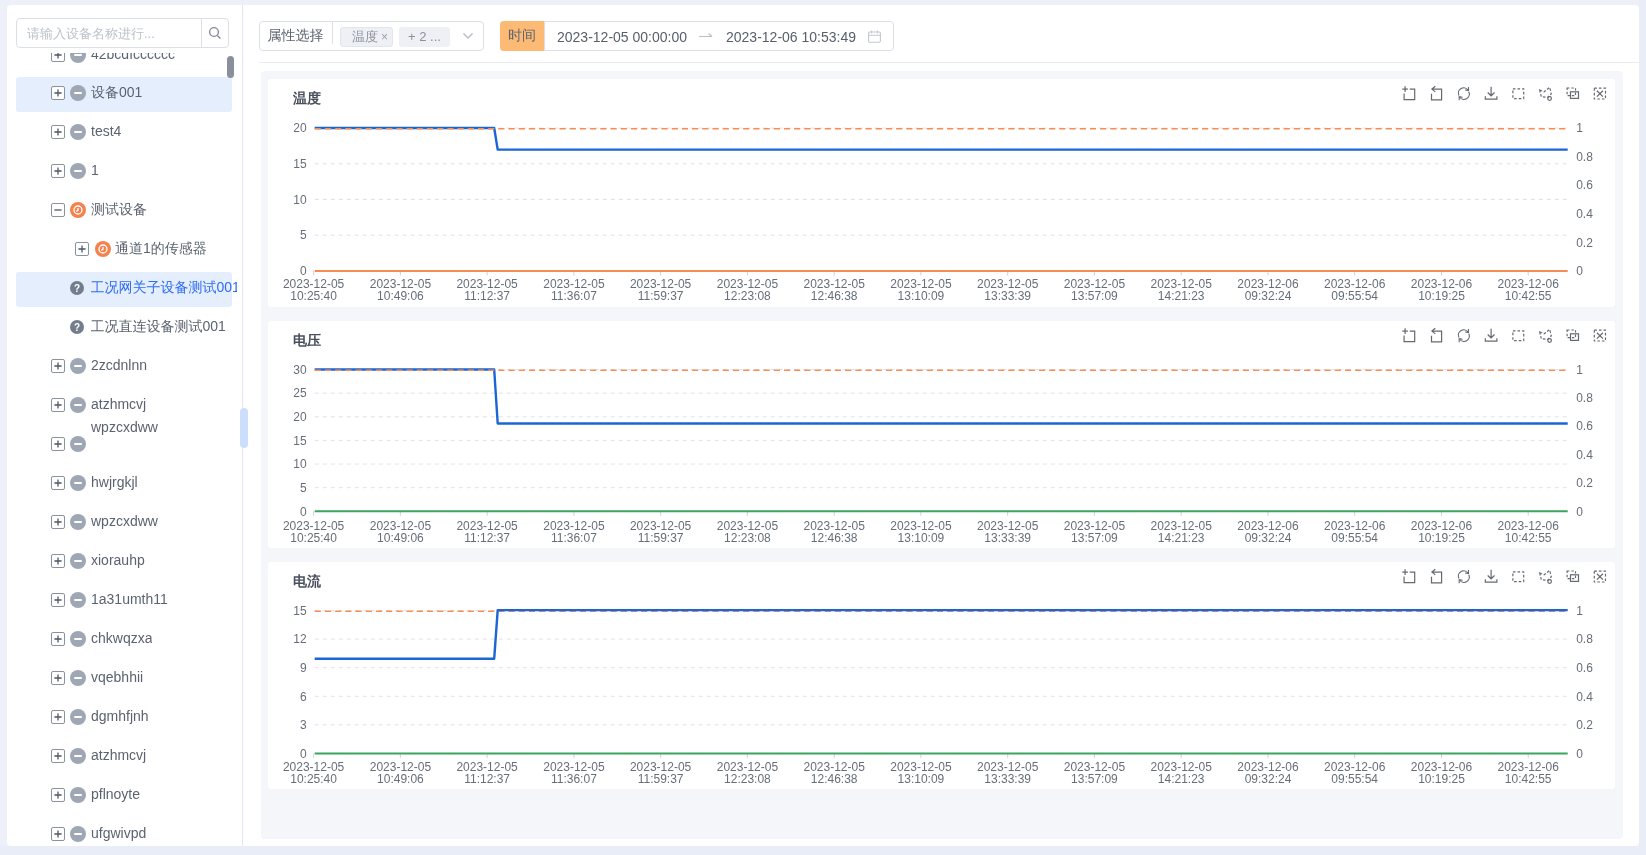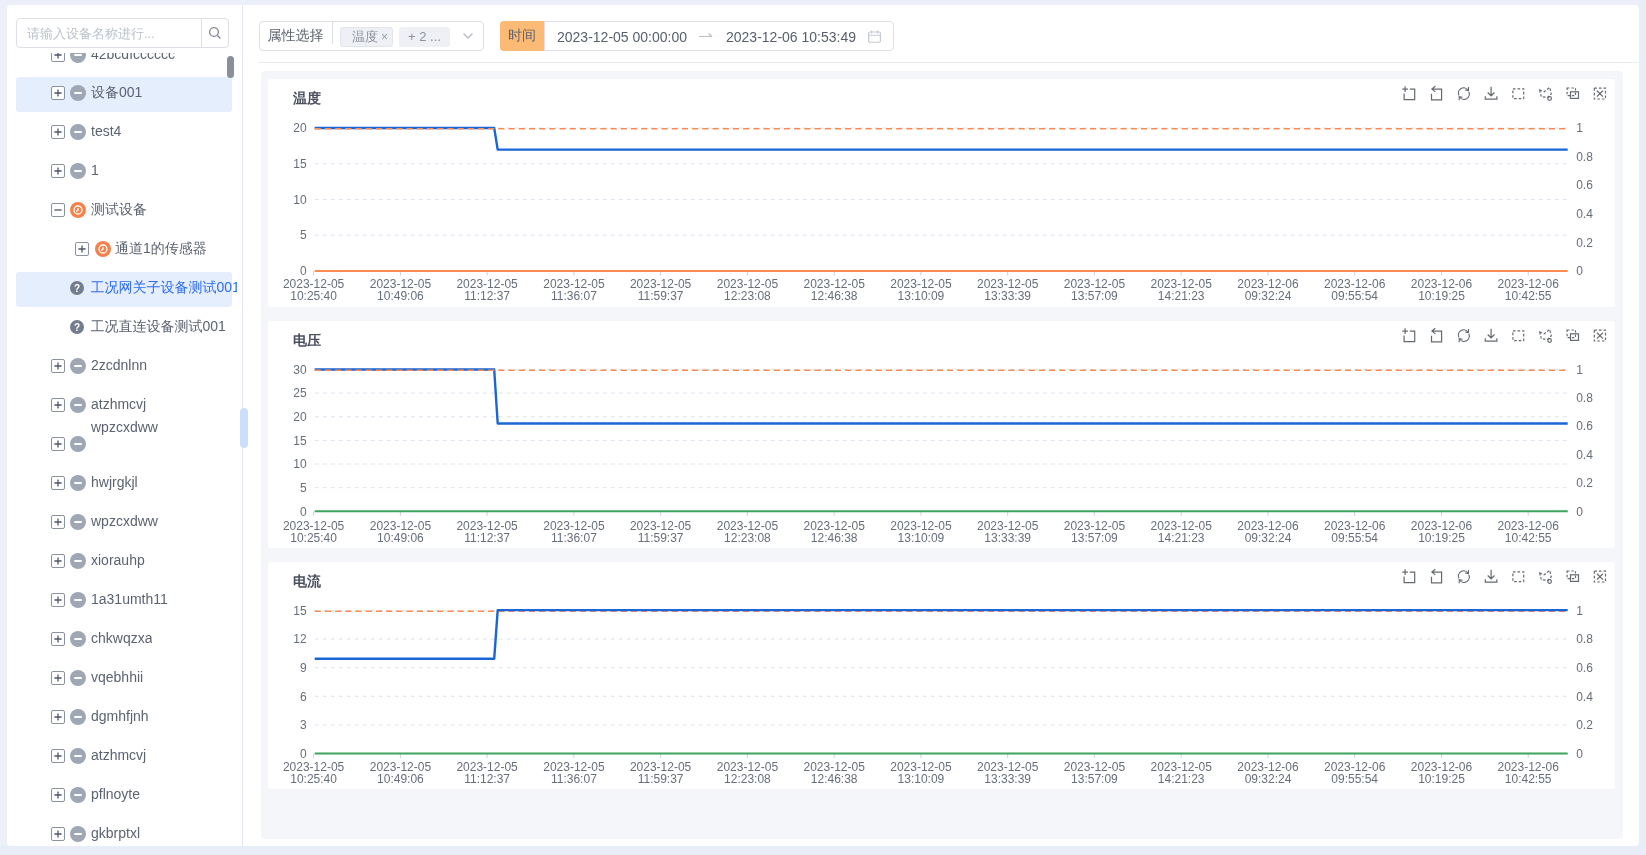--- a/index.html
+++ b/index.html
@@ -213,21 +213,21 @@
 <svg class="abs" style="left:70px;top:734.0px" width="16" height="16" viewBox="0 0 16 16">
       <use href="#ic-g"></use>
     </svg>
 <div class="row-txt abs" style="left:91px;top:733.0px;color:#5c6370;max-width:146px;overflow:hidden">pflnoyte</div>
 <svg class="abs" style="left:51px;top:774.0px" width="14" height="14" viewBox="0 0 14 14">
       <use href="#exp-p"></use>
     </svg>
 <svg class="abs" style="left:70px;top:773.0px" width="16" height="16" viewBox="0 0 16 16">
       <use href="#ic-g"></use>
     </svg>
-<div class="row-txt abs" style="left:91px;top:772.0px;color:#5c6370;max-width:146px;overflow:hidden">gkbrptxl</div>
+<div class="row-txt abs" style="left:91px;top:772.0px;color:#5c6370;max-width:146px;overflow:hidden">ufgwivpd</div>
 </div>
 <div class="abs" style="left:227px;top:56px;width:7px;height:21.5px;background:#898f9b;border-radius:3.5px"></div>
 <div class="abs" style="left:239.5px;top:407.5px;width:8.5px;height:40px;background:#cbdefb;border-radius:4.5px"></div>
 <div class="abs" style="left:259px;top:21px;width:225px;height:30px;border:1px solid #dcdfe6;border-radius:4px"></div>
 <div class="abs" style="left:259px;top:21px;width:74px;height:23px;border-right:1px solid #dcdfe6;line-height:29px;text-align:center;font-size:14px;color:#5d6470">属性选择</div>
 <div class="abs" style="left:340px;top:26.5px;width:53px;height:20px;background:#eef0f5;border:1px solid #e2e5ec;border-radius:3px;font-size:13px;color:#8b919b;line-height:18px;text-align:center;padding-left:7px">温度<span style="color:#9aa1ab;margin-left:3px;font-size:12px">×</span></div>
 <div class="abs" style="left:399px;top:26.5px;width:51px;height:20px;background:#eef0f5;border-radius:3px;font-size:13px;color:#8b919b;line-height:20px;text-align:center">+ 2 ...</div>
 <svg class="abs" style="left:462px;top:32px" width="12" height="8" viewBox="0 0 12 8">
     <path d="M1.5,1.5 L6,6 L10.5,1.5" fill="none" stroke="#b9bec8" stroke-width="1.5"></path>
   </svg>

